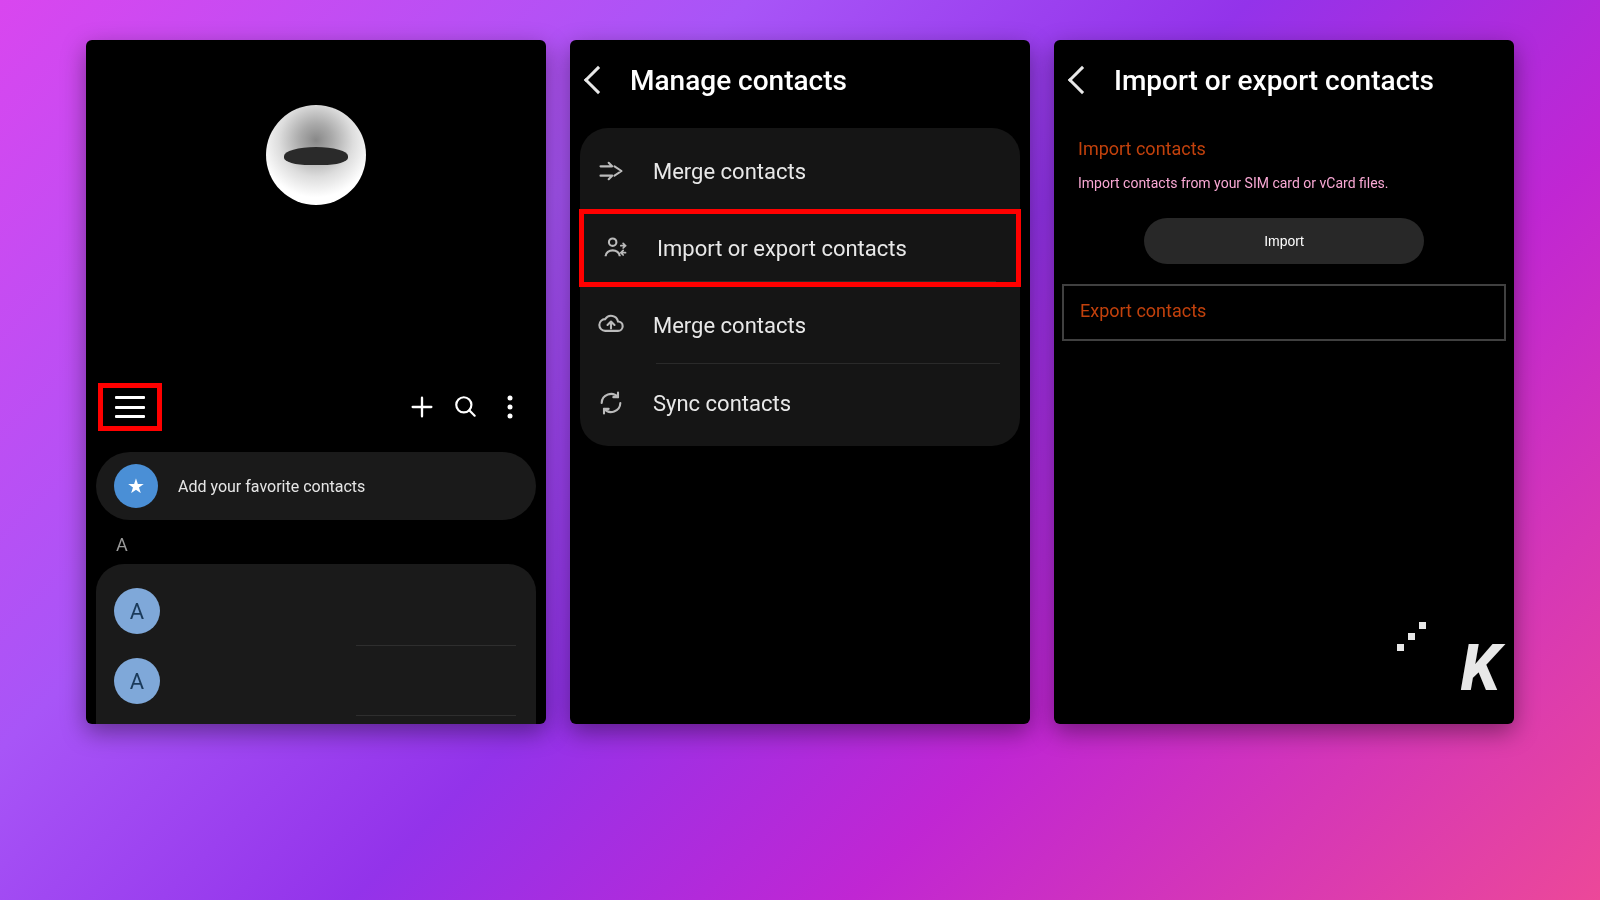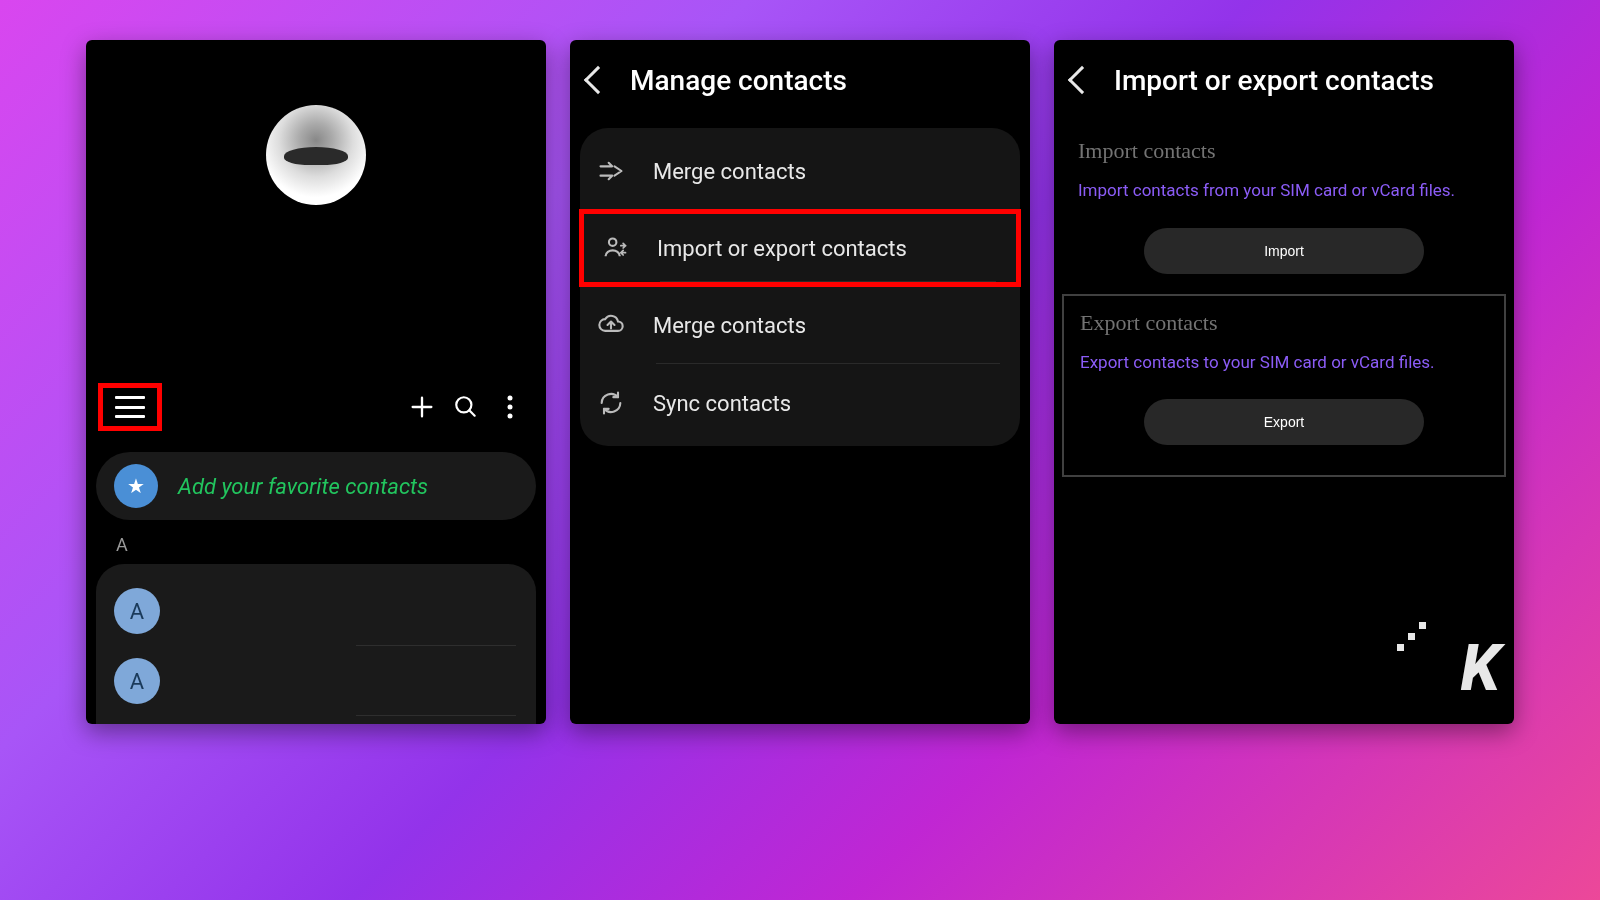--- a/index.html
+++ b/index.html
@@ -82,21 +82,21 @@
     align-items: center;
     padding-left: 18px;
     gap: 20px;
   }
   .star-circle {
     width: 44px; height: 44px; border-radius: 50%;
     background: #4a8fd6;
     display:flex;align-items:center;justify-content:center;
     color:#fff; font-size:20px;
   }
-  .fav-text { color: #22c55e; font-size: 22px; font-style: italic; }
+  .fav-text { color: #e5e5e5; font-size: 16px; }
   .section-letter {
     position:absolute; top: 494px; left: 30px;
     color: #999; font-size: 18px;
   }
   .contact-list {
     position: absolute;
     top: 524px; left: 10px; right: 10px; bottom: 0;
     background: #1a1a1a;
     border-radius: 28px 28px 0 0;
     padding: 12px 0;
@@ -164,22 +164,22 @@
   }
   .menu-icon {
     width: 28px; height: 28px;
     color: #bbb;
   }
   .menu-label { color: #e8e8e8; font-size: 22px; }
   
   .section3 {
     padding: 0 24px;
   }
-  .section-title3 { color: #737373; font-size: 22px; margin-top: 18px; font-family: Liberation Serif, serif; }
-  .section-desc3 { color: #8b5cf6; font-size: 17px; line-height: 1.5; margin-top: 14px; }
+  .section-title3 { color: #c2410c; font-size: 18px; margin-top: 18px; }
+  .section-desc3 { color: #f9a8d4; font-size: 14px; line-height: 1.5; margin-top: 14px; }
   .wide-btn {
     display: block;
     margin: 24px auto 12px auto;
     width: 280px;
     height: 46px;
     background: #282828;
     border: none;
     border-radius: 23px;
     color: #fff;
     font-size: 14px;
@@ -308,22 +308,20 @@
     <div class="back-chevron"></div>
     <div class="header-title">Import or export contacts</div>
   </div>
   <div class="section3">
     <div class="section-title3">Import contacts</div>
     <div class="section-desc3">Import contacts from your SIM card or vCard files.</div>
     <button class="wide-btn">Import</button>
   </div>
   <div class="export-box">
     <div class="section-title3" style="margin-top:4px;">Export contacts</div>
-    <div class="section-desc3">Export contacts to your SIM card or vCard files.</div>
-    <button class="wide-btn">Export</button>
   </div>
   <div class="k-dots">
       <span></span>
       <span></span>
       <span></span>
     </div>
   <div class="k-logo">K</div>
 </div>
 
 </body></html>

